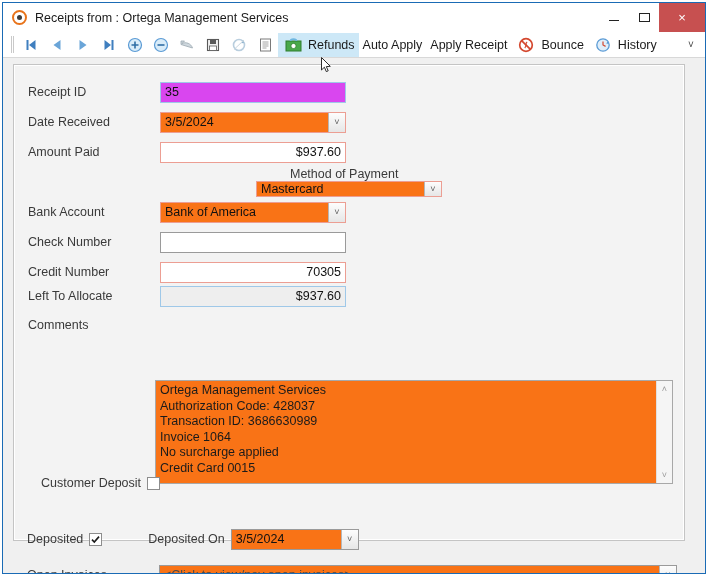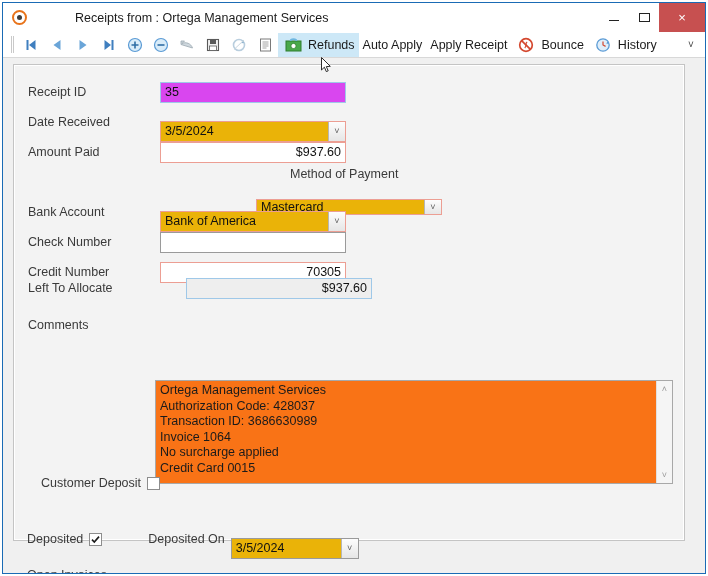--- a/index.html
+++ b/index.html
@@ -55,21 +55,20 @@
     position: absolute; left: 5px; top: 5px;
     width: 5px; height: 5px;
     border-radius: 50%;
     background: #3c3c3c;
   }
   .title-text {
     font-size: 12.5px;
     color: #1b1b1b;
     white-space: nowrap;
     overflow: hidden;
-    margin-left: 40px;
   }
   .win-buttons {
     position: absolute;
     right: 0; top: 0;
     height: 29px;
     display: flex;
     align-items: stretch;
   }
   .win-btn {
     width: 30px;
@@ -200,22 +199,21 @@
     border-color: #9fc8e8;
     background: #eeeeee;
   }
   .fld.right { justify-content: flex-end; }
 
   .combo {
     height: 21px;
     display: flex;
     align-items: stretch;
     border: 1px solid #9a9a9a;
-    background: #eab308;
-    margin-top: 18px;
+    background: #f97316;
   }
   .combo.req { border-color: #ec9e93; }
   .combo .ctext {
     flex: 1 1 auto;
     display: flex;
     align-items: center;
     padding: 0 4px;
     font-size: 12.5px;
     color: #111;
     overflow: hidden;
@@ -467,21 +465,21 @@
       <div class="row" style="top:162px;">
         <div class="lbl-cell">Check Number</div>
         <div class="fld right" style="width:186px;"></div>
       </div>
 
       <div class="row" style="top:192px;">
         <div class="lbl-cell">Credit Number</div>
         <div class="fld req right" style="width:186px;">70305</div>
       </div>
 
-      <div class="row" style="top:208px;gap:26px;">
+      <div class="row" style="top:216px;">
         <div class="lbl-cell">Left To Allocate</div>
         <div class="fld ro-gray right" style="width:186px;">$937.60</div>
       </div>
 
       <div class="row" style="top:250px; height:20px;">
         <div class="lbl-cell">Comments</div>
       </div>
     </div>
 
     <div class="comments-wrap">

